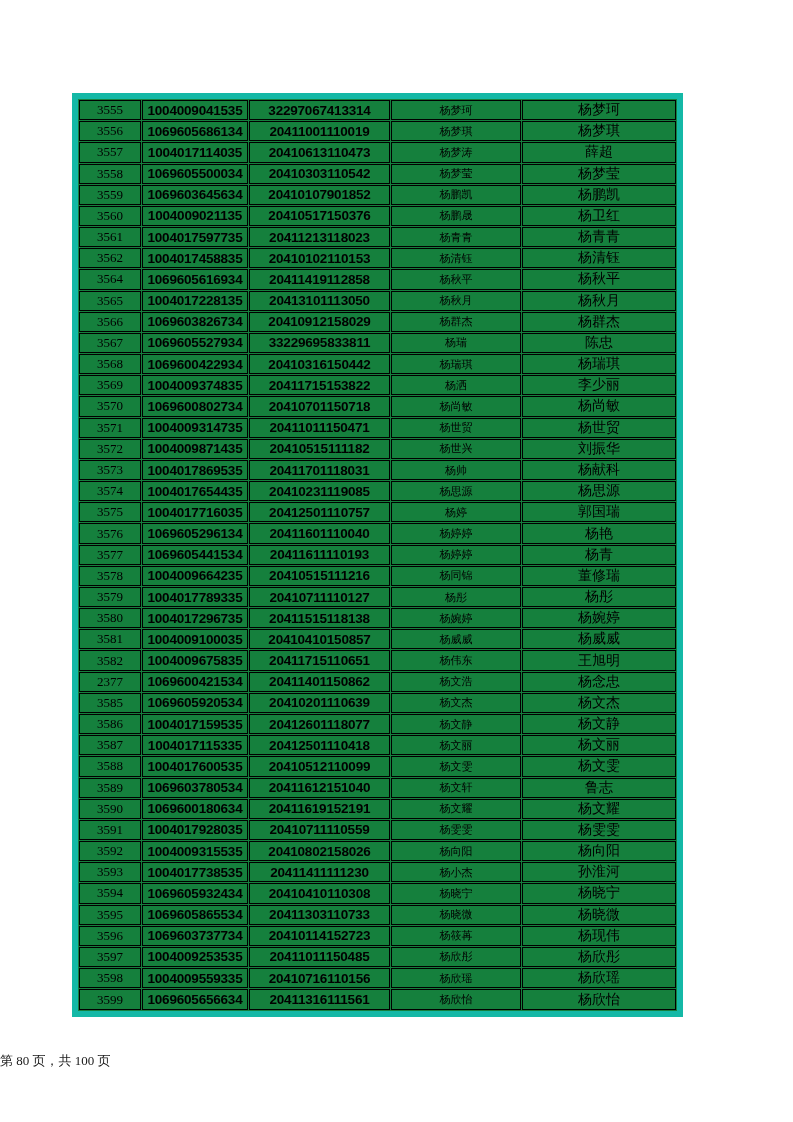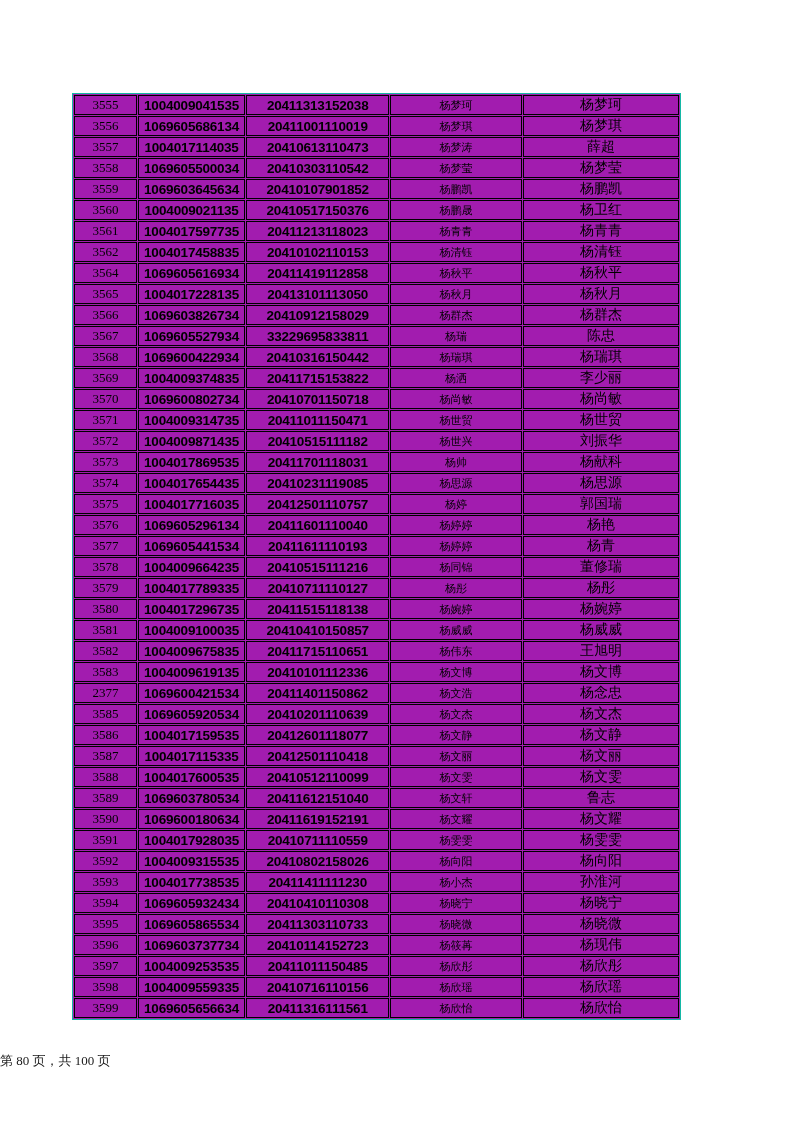--- a/index.html
+++ b/index.html
@@ -16,23 +16,23 @@
     font-family: "Liberation Sans", sans-serif;
   }
   table.roster {
     position: absolute;
     left: 72px;
     top: 93px;
     width: 609px;
     height: 924px;
     border-collapse: separate;
     border-spacing: 1px;
-    border: 1px solid #14b8a6;
+    border: 6px solid #14b8a6;
     table-layout: fixed;
-    background: #a21caf;
+    background: #15803d;
   }
   table.roster td {
     border: 1px solid #000000;
     padding: 0 2px;
     text-align: center;
     vertical-align: middle;
     overflow: hidden;
     white-space: nowrap;
     color: #000000;
   }
@@ -78,21 +78,21 @@
       <col style="width:106px">
       <col style="width:141px">
       <col style="width:130px">
       <col style="width:154px">
     </colgroup>
     <tbody>
 
     <tr>
           <td class="c0">3555</td>
           <td class="c1">1004009041535</td>
-          <td class="c2">20411313152038</td>
+          <td class="c2">32297067413314</td>
           <td class="c3">杨梦珂</td>
           <td class="c4">杨梦珂</td>
         </tr>
         <tr>
           <td class="c0">3556</td>
           <td class="c1">1069605686134</td>
           <td class="c2">20411001110019</td>
           <td class="c3">杨梦琪</td>
           <td class="c4">杨梦琪</td>
         </tr>
@@ -265,27 +265,20 @@
           <td class="c4">杨威威</td>
         </tr>
         <tr>
           <td class="c0">3582</td>
           <td class="c1">1004009675835</td>
           <td class="c2">20411715110651</td>
           <td class="c3">杨伟东</td>
           <td class="c4">王旭明</td>
         </tr>
         <tr>
-          <td class="c0">3583</td>
-          <td class="c1">1004009619135</td>
-          <td class="c2">20410101112336</td>
-          <td class="c3">杨文博</td>
-          <td class="c4">杨文博</td>
-        </tr>
-        <tr>
           <td class="c0">2377</td>
           <td class="c1">1069600421534</td>
           <td class="c2">20411401150862</td>
           <td class="c3">杨文浩</td>
           <td class="c4">杨念忠</td>
         </tr>
         <tr>
           <td class="c0">3585</td>
           <td class="c1">1069605920534</td>
           <td class="c2">20410201110639</td>

